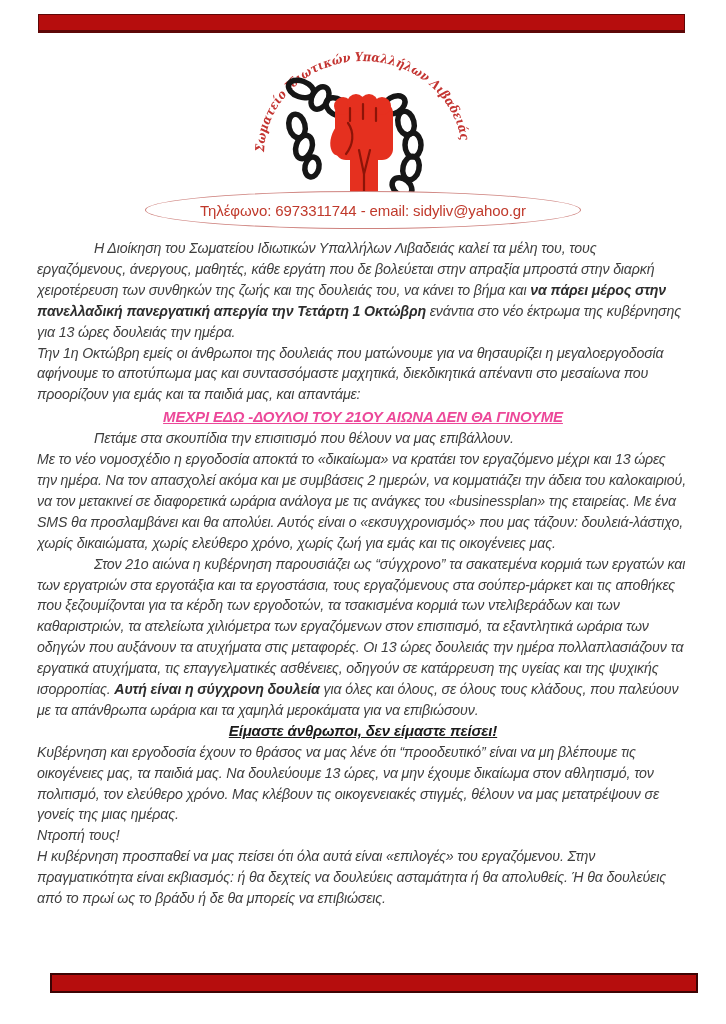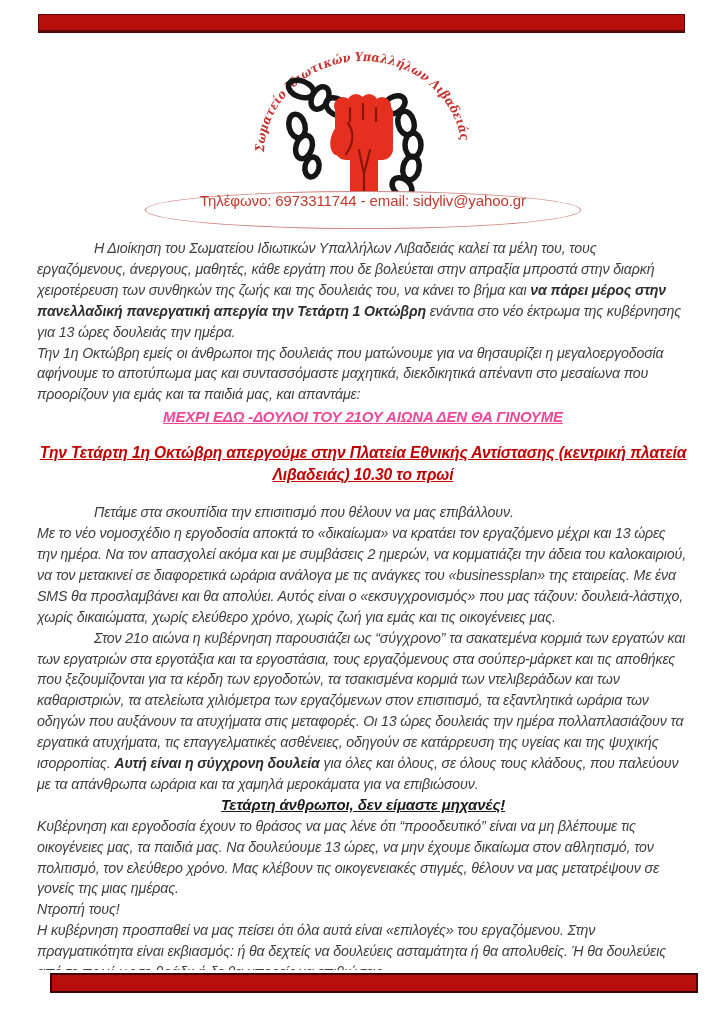--- a/index.html
+++ b/index.html
@@ -33,21 +33,21 @@
     font-style:italic;font-weight:bold;
     font-size:12.5px;
   }
   .chain{stroke:#161616;stroke-width:5.5;fill:none;}
   .fist{fill:#E5301F;}
   .crease{stroke:#8C1408;stroke-width:2.2;fill:none;stroke-linecap:round;}
   .contact{
     position:absolute;left:50%;top:191px;transform:translateX(-50%);
     width:436px;height:38px;
     border:1.5px solid #CE827E;border-radius:50%;
-    display:flex;align-items:flex-start;justify-content:center;
+    display:flex;align-items:center;justify-content:center;
     box-sizing:border-box;background:#fff;
   }
   .contact span{
     color:#C0392B;font-size:15px;letter-spacing:-0.1px;
   }
   .content{
     position:absolute;left:37px;top:238px;width:652px;height:732px;
     overflow:hidden;
     color:#3E3E3E;
     font-size:14.2px;line-height:20.9px;letter-spacing:-0.15px;
@@ -116,25 +116,24 @@
   </svg>
 
   <div class="contact">
     <span>Τηλέφωνο: 6973311744 - email: sidyliv@yahoo.gr</span>
   </div>
 
   <div class="content">
     <p class="indent"><span>Η Διοίκηση του Σωματείου Ιδιωτικών Υπαλλήλων Λιβαδειάς καλεί τα μέλη του, τους εργαζόμενους, άνεργους, μαθητές, κάθε εργάτη που δε βολεύεται στην απραξία μπροστά στην διαρκή χειροτέρευση των συνθηκών της ζωής και της δουλειάς του, να κάνει το βήμα και </span><b>να πάρει μέρος στην πανελλαδική πανεργατική απεργία την Τετάρτη 1 Οκτώβρη</b><span> ενάντια στο νέο έκτρωμα της κυβέρνησης για 13 ώρες δουλειάς την ημέρα.</span></p>
     <p>Την 1η Οκτώβρη εμείς οι άνθρωποι της δουλειάς που ματώνουμε για να θησαυρίζει η μεγαλοεργοδοσία αφήνουμε το αποτύπωμα μας και συντασσόμαστε μαχητικά, διεκδικητικά απέναντι στο μεσαίωνα που προορίζουν για εμάς και τα παιδιά μας, και απαντάμε:</p>
     <p class="h-black">ΜΕΧΡΙ ΕΔΩ -ΔΟΥΛΟΙ ΤΟΥ 21ΟΥ ΑΙΩΝΑ ΔΕΝ ΘΑ ΓΙΝΟΥΜΕ</p>
-    <p class="h-red">Την Τετάρτη 1η Οκτώβρη απεργούμε στην Πλατεία Εθνικής Αντίστασης (κεντρική πλατεία Λιβαδειάς) 10.30 το πρωί</p>
     <p class="indent">Πετάμε στα σκουπίδια την επισιτισμό που θέλουν να μας επιβάλλουν.</p>
     <p>Με το νέο νομοσχέδιο η εργοδοσία αποκτά το «δικαίωμα» να κρατάει τον εργαζόμενο μέχρι και 13 ώρες την ημέρα. Να τον απασχολεί ακόμα και με συμβάσεις 2 ημερών, να κομματιάζει την άδεια του καλοκαιριού, να τον μετακινεί σε διαφορετικά ωράρια ανάλογα με τις ανάγκες του «businessplan» της εταιρείας. Με ένα SMS θα προσλαμβάνει και θα απολύει. Αυτός είναι ο «εκσυγχρονισμός» που μας τάζουν: δουλειά-λάστιχο, χωρίς δικαιώματα, χωρίς ελεύθερο χρόνο, χωρίς ζωή για εμάς και τις οικογένειες μας.</p>
     <p class="indent"><span>Στον 21ο αιώνα η κυβέρνηση παρουσιάζει ως “σύγχρονο” τα σακατεμένα κορμιά των εργατών και των εργατριών στα εργοτάξια και τα εργοστάσια, τους εργαζόμενους στα σούπερ-μάρκετ και τις αποθήκες που ξεζουμίζονται για τα κέρδη των εργοδοτών, τα τσακισμένα κορμιά των ντελιβεράδων και των καθαριστριών, τα ατελείωτα χιλιόμετρα των εργαζόμενων στον επισιτισμό, τα εξαντλητικά ωράρια των οδηγών που αυξάνουν τα ατυχήματα στις μεταφορές. Οι 13 ώρες δουλειάς την ημέρα πολλαπλασιάζουν τα εργατικά ατυχήματα, τις επαγγελματικές ασθένειες, οδηγούν σε κατάρρευση της υγείας και της ψυχικής ισορροπίας. </span><b>Αυτή είναι η σύγχρονη δουλεία</b><span> για όλες και όλους, σε όλους τους κλάδους, που παλεύουν με τα απάνθρωπα ωράρια και τα χαμηλά μεροκάματα για να επιβιώσουν.</span></p>
-    <p class="h-black2">Τετάρτη άνθρωποι, δεν είμαστε μηχανές!</p>
+    <p class="h-black2">Είμαστε άνθρωποι, δεν είμαστε πείσει!</p>
     <p>Κυβέρνηση και εργοδοσία έχουν το θράσος να μας λένε ότι “προοδευτικό” είναι να μη βλέπουμε τις οικογένειες μας, τα παιδιά μας. Να δουλεύουμε 13 ώρες, να μην έχουμε δικαίωμα στον αθλητισμό, τον πολιτισμό, τον ελεύθερο χρόνο. Μας κλέβουν τις οικογενειακές στιγμές, θέλουν να μας μετατρέψουν σε γονείς της μιας ημέρας.</p>
     <p>Ντροπή τους!</p>
     <p>Η κυβέρνηση προσπαθεί να μας πείσει ότι όλα αυτά είναι «επιλογές» του εργαζόμενου. Στην πραγματικότητα είναι εκβιασμός: ή θα δεχτείς να δουλεύεις ασταμάτητα ή θα απολυθείς. Ή θα δουλεύεις από το πρωί ως το βράδυ ή δε θα μπορείς να επιβιώσεις.</p>
   </div>
 
   <div class="bottom-bar"></div>
 
 </div>
 
 </body></html>

